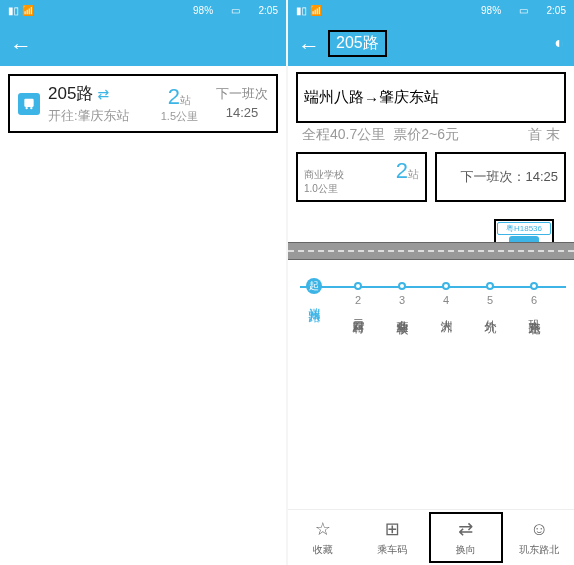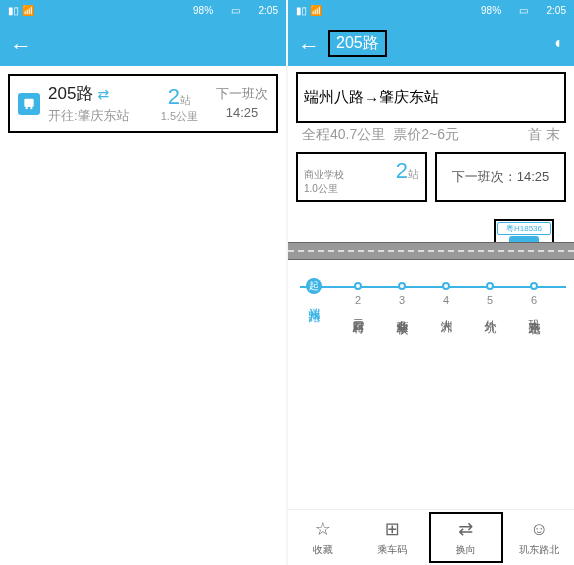--- a/index.html
+++ b/index.html
@@ -83,21 +83,21 @@
 .info-blocks { display: flex; gap: 8px; padding: 4px 8px; }
 .block {
   flex: 1;
   padding: 4px 6px;
   display: flex;
   flex-direction: column;
   justify-content: center;
 }
 .block .lbl { font-size: 10px; color: #888; }
 .block-row { display: flex; align-items: baseline; justify-content: space-between; }
-.next-block { font-size: 13px; color: #555; display:flex;align-items:center;justify-content:center;}
+.next-block { font-size: 13px; color: #555; display:flex;align-items:flex-end;justify-content:center;}
 
 .track-area { margin-top: 12px; position: relative; height: 54px; }
 .road { height: 18px; background: #999; border-top:1px solid #666;border-bottom:1px solid #666; margin-top: 24px; position: relative; }
 .road::before { content:""; position:absolute; top:50%; left:0; right:0; border-top:2px dashed #ddd; transform:translateY(-50%); }
 .bus-badge {
   position: absolute; right: 20px; top: 1px;
   width: 60px; padding: 1px;
 }
 .plate { font-size: 8px; color: #3cb4e6; text-align:center; border:1px solid #3cb4e6; background:#fff; border-radius:2px; padding:0 2px;}
 .bus-shape { width: 30px; height: 16px; background: #3cb4e6; border-radius: 3px; margin: 1px auto 0; position:relative; }

